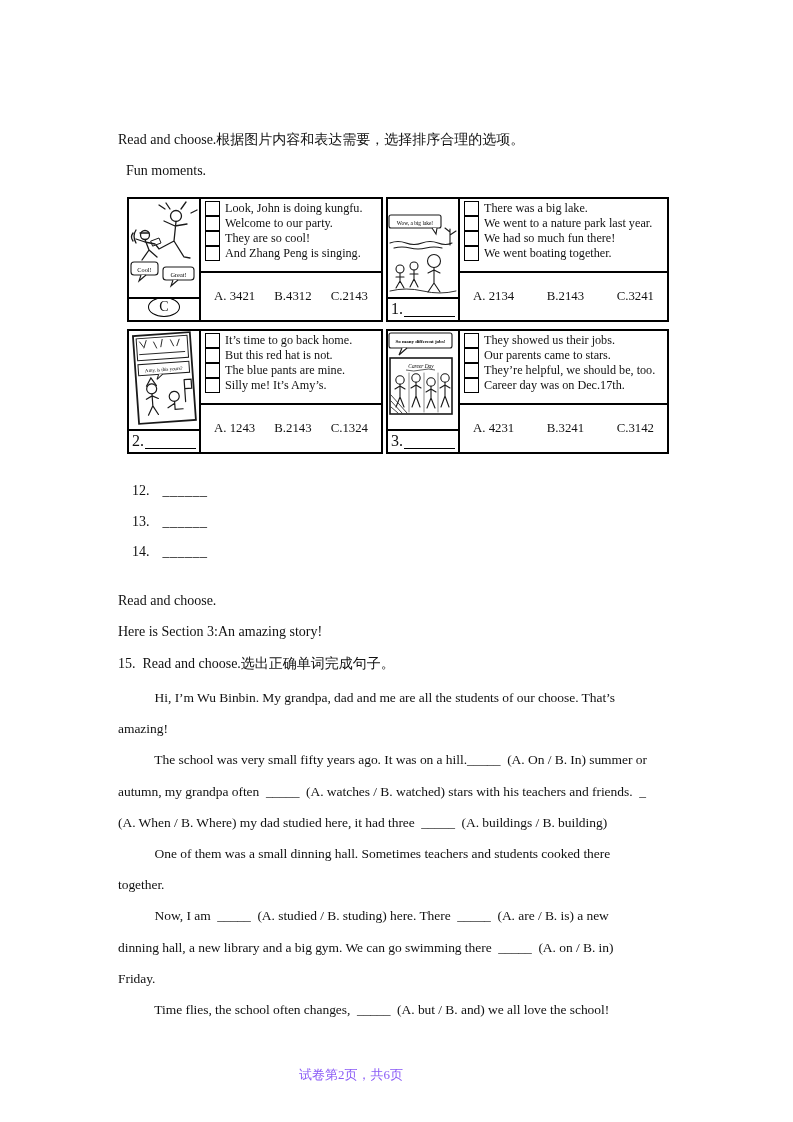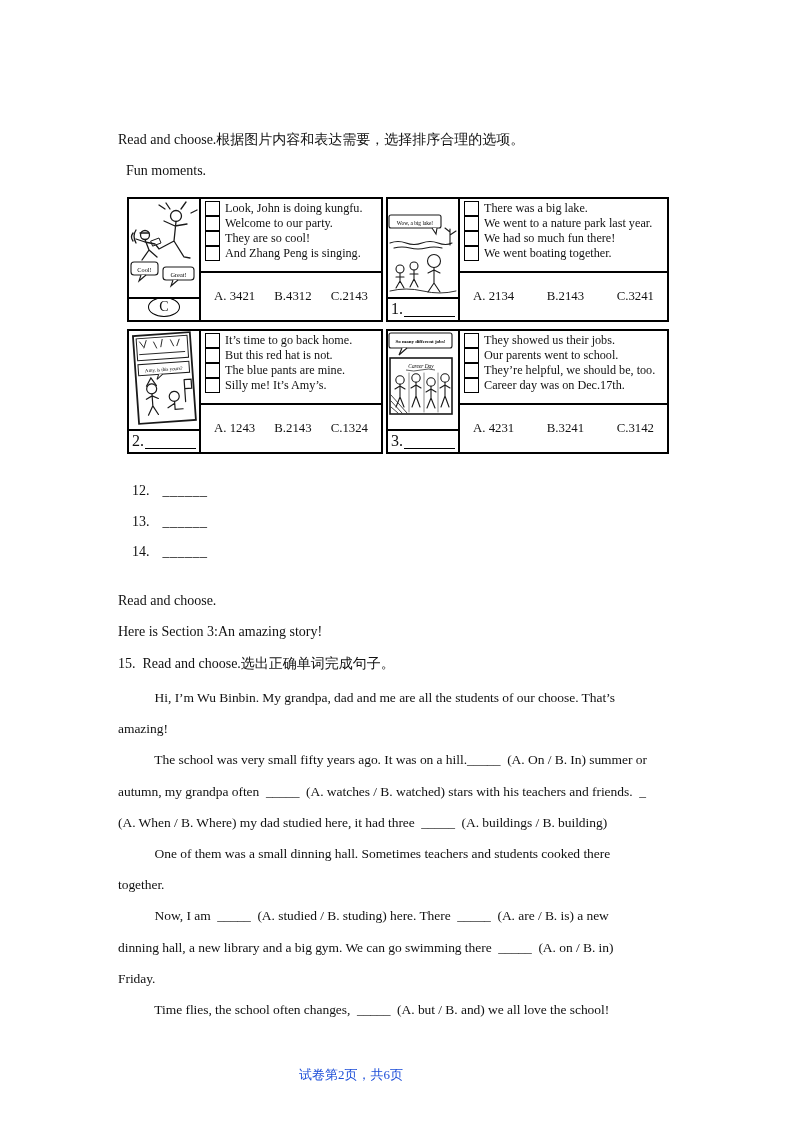--- a/index.html
+++ b/index.html
@@ -31,21 +31,21 @@
   svg text{font-family:"Liberation Serif","DejaVu Serif",serif;}
 
   
   .qrow{position:absolute;left:118px;font-size:14px;white-space:pre;}
   .qblank{margin-left:13px;letter-spacing:0.5px;}
 
   
   .passage{position:absolute;left:118px;top:682px;width:566px;font-size:13.5px;letter-spacing:-0.05px;}
   .pline{height:31.2px;line-height:31.2px;white-space:pre;}
 
-  .footer{position:absolute;left:16px;right:0;top:1066px;text-align:center;font-size:13px;color:#1d4ed8;}
+  .footer{position:absolute;left:16px;right:0;top:1066px;text-align:center;font-size:13px;color:#8b5cf6;}
 </style>
 </head>
 <body>
 
 <div class="page">
 
   <div class="abs txt" style="left:118px;top:131px;">Read and choose.根据图片内容和表达需要，选择排序合理的选项。</div>
   <div class="abs txt" style="left:118px;top:163px;margin-left:8px;">Fun moments.</div>
 
   <div class="mgrid">
@@ -247,21 +247,21 @@
         </div>
       </div>
       <div class="mright">
         <div class="mitems">
           <div class="mitem">
               <span class="cb"></span>
               <span>They showed us their jobs.</span>
             </div>
           <div class="mitem">
               <span class="cb"></span>
-              <span>Our parents went to school.</span>
+              <span>Our parents came to stars.</span>
             </div>
           <div class="mitem">
               <span class="cb"></span>
               <span>They’re helpful, we should be, too.</span>
             </div>
           <div class="mitem">
               <span class="cb"></span>
               <span>Career day was on Dec.17th.</span>
             </div>
         </div>

